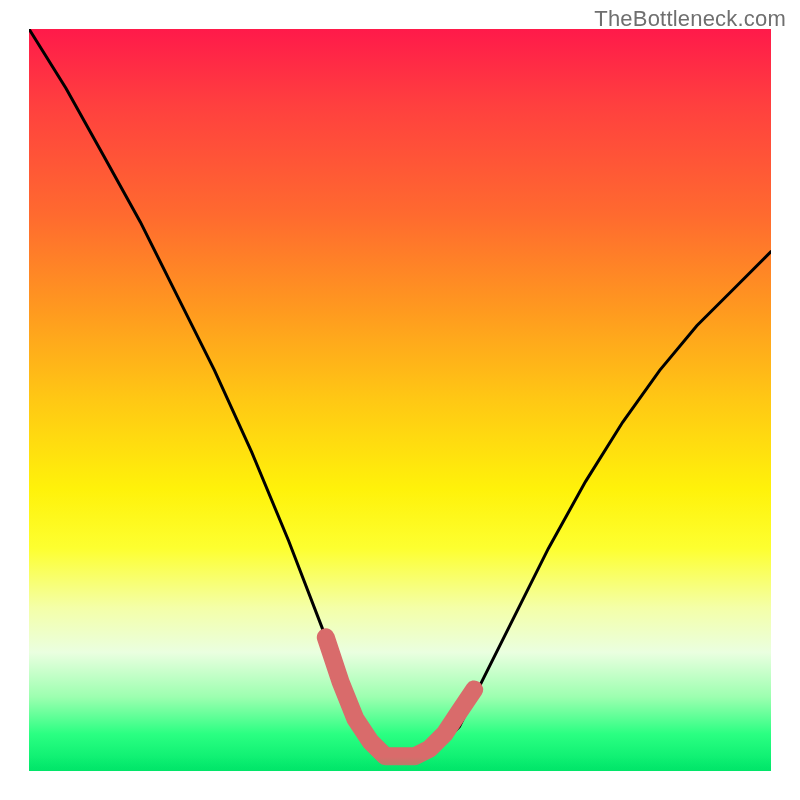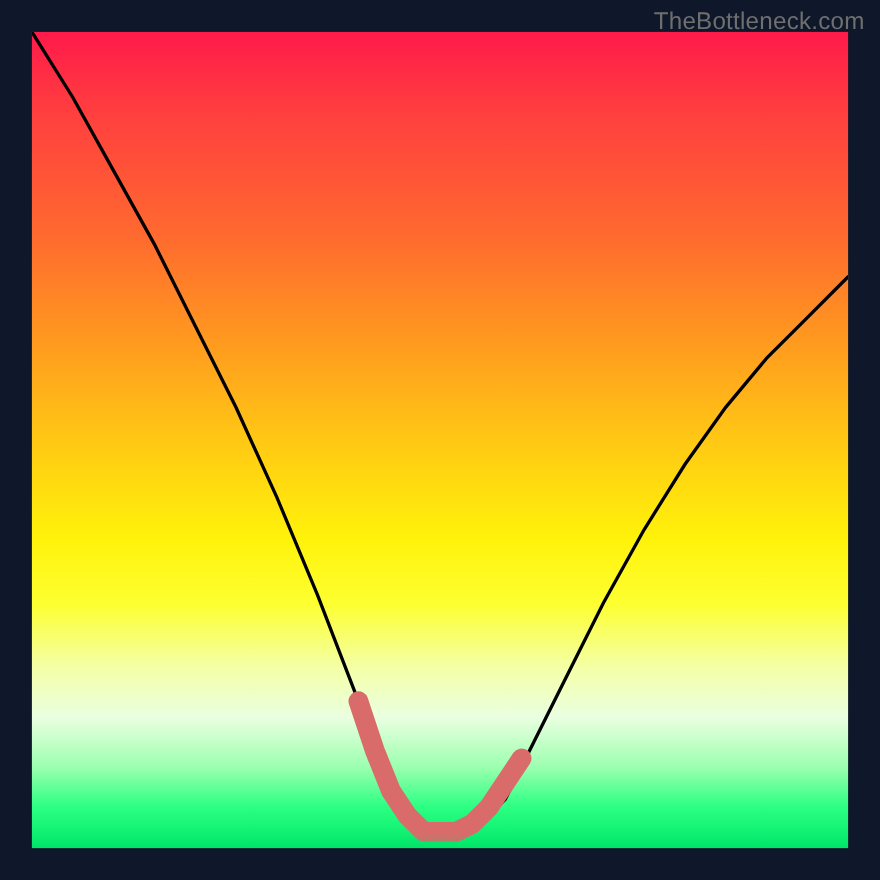--- a/index.html
+++ b/index.html
@@ -10,21 +10,21 @@
     background: #000;
     overflow: hidden;
     font-family: Arial, Helvetica, sans-serif;
   }
   .frame {
     position: absolute;
     left: 0;
     top: 0;
     width: 800px;
     height: 800px;
-    background: #0f172a;
+    background: #ffffff;
   }
   .plot {
     position: absolute;
     left: 29px;
     top: 29px;
     width: 742px;
     height: 742px;
     background: linear-gradient(
       to bottom,
       #ff1a4a 0%,

